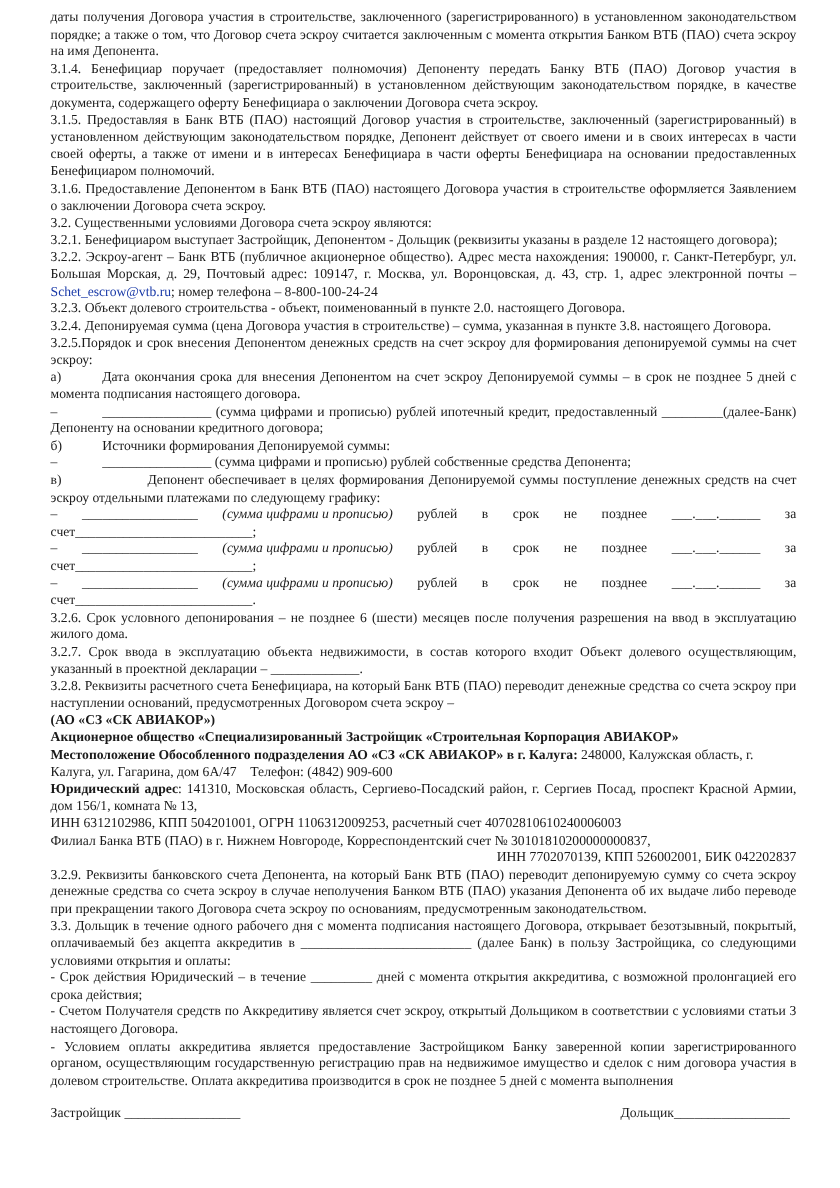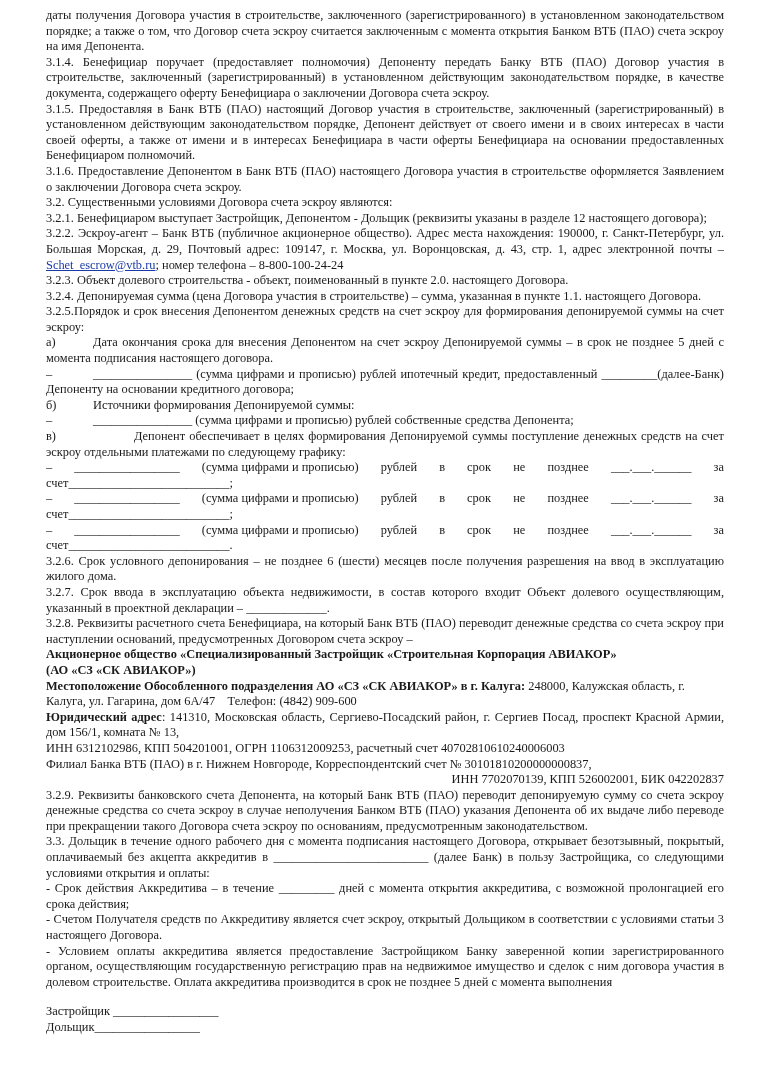--- a/index.html
+++ b/index.html
@@ -4,42 +4,42 @@
 <style>
   html, body { margin: 0; padding: 0; background: #ffffff; }
   body { width: 764px; height: 1080px; overflow: hidden; position: relative; }
   .page {
     position: absolute; left: 46px; top: 0; width: 678px;
     font-family: "Liberation Serif", "DejaVu Serif", serif;
     font-size: 12.4px; line-height: 15.6px; color: #1a1a1a;
   }
   .p { margin: 0; text-align: justify; }
   .blk { position: absolute; left: 0; width: 678px; }
-  a.link { color: #1a3aa8; text-decoration: underline; }
+  a.link { color: #1a3aa8; }
   .b { font-weight: bold; }
-  .i { }
+  .i { font-style: italic; }
   .tab { display: inline-block; width: 47px; }
   .row { display: flex; justify-content: space-between; white-space: nowrap; }
-  .sig { position: absolute; top: 1004px; width: 678px; display: flex; justify-content: space-between; flex-direction: column; }
+  .sig { position: absolute; top: 1004px; width: 678px; display: flex; justify-content: space-between; }
 </style>
 </head>
 <body>
 
 <div class="page">
 
   <div class="blk" style="top:8px">
     <p class="p">даты получения Договора участия в строительстве, заключенного (зарегистрированного) в установленном законодательством порядке; а также о том, что Договор счета эскроу считается заключенным с момента открытия Банком ВТБ (ПАО) счета эскроу на имя Депонента.</p>
     <p class="p">3.1.4. Бенефициар поручает (предоставляет полномочия) Депоненту передать Банку ВТБ (ПАО) Договор участия в строительстве, заключенный (зарегистрированный) в установленном действующим законодательством порядке, в качестве документа, содержащего оферту Бенефициара о заключении Договора счета эскроу.</p>
     <p class="p">3.1.5. Предоставляя в Банк ВТБ (ПАО) настоящий Договор участия в строительстве, заключенный (зарегистрированный) в установленном действующим законодательством порядке, Депонент действует от своего имени и в своих интересах в части своей оферты, а также от имени и в интересах Бенефициара в части оферты Бенефициара на основании предоставленных Бенефициаром полномочий.</p>
     <p class="p">3.1.6. Предоставление Депонентом в Банк ВТБ (ПАО) настоящего Договора участия в строительстве оформляется Заявлением о заключении Договора счета эскроу.</p>
     <p class="p">3.2. Существенными условиями Договора счета эскроу являются:</p>
     <p class="p">3.2.1. Бенефициаром выступает Застройщик, Депонентом - Дольщик (реквизиты указаны в разделе 12 настоящего договора);</p>
     <p class="p"><span>3.2.2. Эскроу-агент – Банк ВТБ (публичное акционерное общество). Адрес места нахождения: 190000, г. Санкт-Петербург, ул. Большая Морская, д. 29, Почтовый адрес: 109147, г. Москва, ул. Воронцовская, д. 43, стр. 1, адрес электронной почты –</span> <a class="link">Schet_escrow@vtb.ru</a><span>; номер телефона – 8-800-100-24-24</span></p>
     <p class="p">3.2.3. Объект долевого строительства - объект, поименованный в пункте 2.0. настоящего Договора.</p>
-    <p class="p">3.2.4. Депонируемая сумма (цена Договора участия в строительстве) – сумма, указанная в пункте 1.1. настоящего Договора.</p>
+    <p class="p">3.2.4. Депонируемая сумма (цена Договора участия в строительстве) – сумма, указанная в пункте 3.8. настоящего Договора.</p>
     <p class="p">3.2.5.Порядок и срок внесения Депонентом денежных средств на счет эскроу для формирования депонируемой суммы на счет эскроу:</p>
     <p class="p"><span class="tab">а)</span><span>Дата окончания срока для внесения Депонентом на счет эскроу Депонируемой суммы – в срок не позднее 5 дней с момента подписания настоящего договора.</span></p>
     <p class="p"><span class="tab">–</span><span>________________ (сумма цифрами и прописью) рублей ипотечный кредит, предоставленный _________(далее-Банк) Депоненту на основании кредитного договора;</span></p>
     <p class="p"><span class="tab">б)</span><span>Источники формирования Депонируемой суммы:</span></p>
     <p class="p"><span class="tab">–</span><span>________________ (сумма цифрами и прописью) рублей собственные средства Депонента;</span></p>
     <p class="p"><span class="tab" style="width:88px">в)</span><span>Депонент обеспечивает в целях формирования Депонируемой суммы поступление денежных средств на счет эскроу отдельными платежами по следующему графику:</span></p>
 
     <div>
       <div>
         <div class="row">
@@ -84,30 +84,30 @@
           <span>___.___.______</span>
           <span>за</span>
         </div>
         <div>счет__________________________.</div>
       </div>
     </div>
 
     <p class="p">3.2.6. Срок условного депонирования – не позднее 6 (шести) месяцев после получения разрешения на ввод в эксплуатацию жилого дома.</p>
     <p class="p">3.2.7. Срок ввода в эксплуатацию объекта недвижимости, в состав которого входит Объект долевого осуществляющим, указанный в проектной декларации – _____________.</p>
     <p class="p">3.2.8. Реквизиты расчетного счета Бенефициара, на который Банк ВТБ (ПАО) переводит денежные средства со счета эскроу при наступлении оснований, предусмотренных Договором счета эскроу –</p>
+    <p class="p b">(АО «СЗ «СК АВИАКОР»)</p>
     <p class="p b">Акционерное общество «Специализированный Застройщик «Строительная Корпорация АВИАКОР»</p>
-    <p class="p b">(АО «СЗ «СК АВИАКОР»)</p>
     <p class="p" style="text-align:left"><span class="b">Местоположение Обособленного подразделения АО «СЗ «СК АВИАКОР» в г. Калуга:</span><span style="white-space:pre-wrap"> 248000, Калужская область, г. Калуга, ул. Гагарина, дом 6А/47    Телефон: (4842) 909-600</span></p>
     <p class="p"><span class="b">Юридический адрес</span><span>: 141310, Московская область, Сергиево-Посадский район, г. Сергиев Посад, проспект Красной Армии, дом 156/1, комната № 13,</span></p>
     <p class="p" style="text-align:left">ИНН 6312102986, КПП 504201001, ОГРН 1106312009253,  расчетный счет 40702810610240006003</p>
     <p class="p" style="text-align:left">Филиал Банка ВТБ (ПАО)  в г. Нижнем Новгороде, Корреспондентский счет № 30101810200000000837,</p>
     <p class="p" style="text-align:right">ИНН 7702070139, КПП 526002001, БИК 042202837</p>
     <p class="p">3.2.9. Реквизиты банковского счета Депонента, на который Банк ВТБ (ПАО) переводит депонируемую сумму со счета эскроу денежные средства со счета эскроу в случае неполучения Банком ВТБ (ПАО) указания Депонента об их выдаче либо переводе при прекращении такого Договора счета эскроу по основаниям, предусмотренным законодательством.</p>
     <p class="p">3.3. Дольщик в течение одного рабочего дня с момента подписания настоящего Договора, открывает безотзывный, покрытый, оплачиваемый без акцепта аккредитив в _________________________ (далее Банк) в пользу Застройщика, со следующими условиями открытия и оплаты:</p>
-    <p class="p">- Срок действия Аккредитива – в течение _________ дней с момента открытия аккредитива, с возможной пролонгацией его срока действия;</p>
+    <p class="p">- Срок действия Юридический – в течение _________ дней с момента открытия аккредитива, с возможной пролонгацией его срока действия;</p>
     <p class="p">- Счетом Получателя средств по Аккредитиву является счет эскроу, открытый Дольщиком в соответствии с условиями статьи 3 настоящего Договора.</p>
     <p class="p">- Условием оплаты аккредитива является предоставление Застройщиком Банку заверенной копии зарегистрированного органом, осуществляющим государственную регистрацию прав на недвижимое имущество и сделок с ним договора участия в долевом строительстве. Оплата аккредитива производится в срок не позднее 5 дней с момента выполнения</p>
   </div>
 
   <div class="sig">
     <span>
       <span>Застройщик</span>
       <span>_________________</span>
     </span>
     <span style="margin-right:6px">

